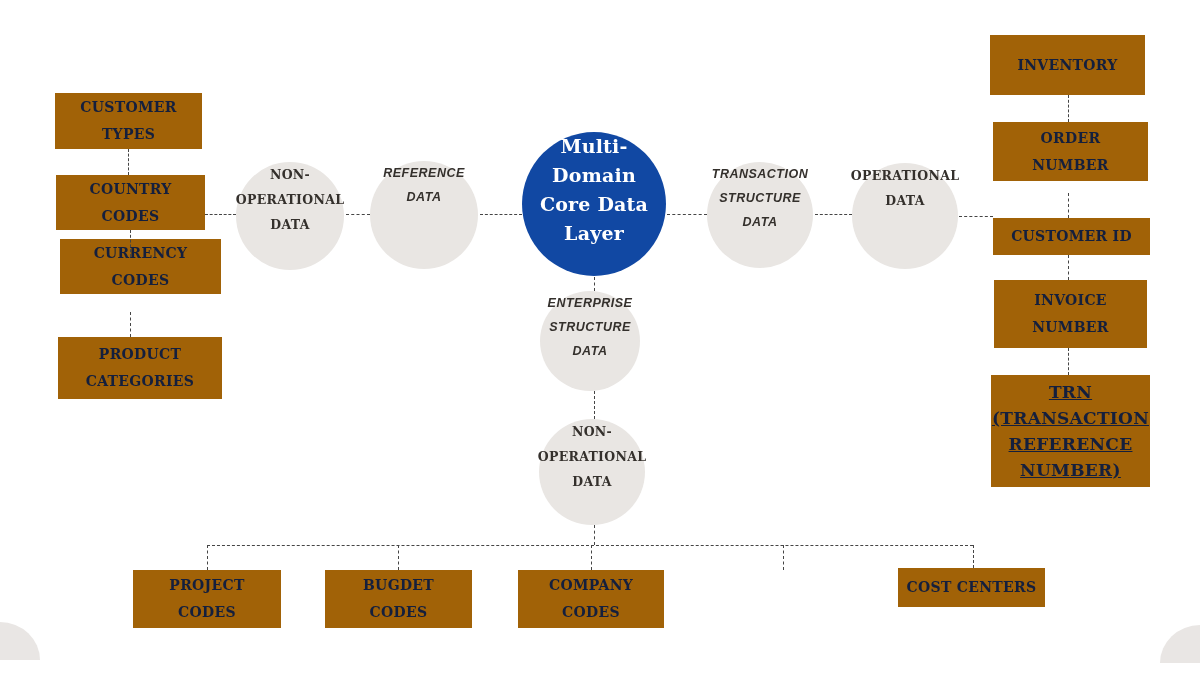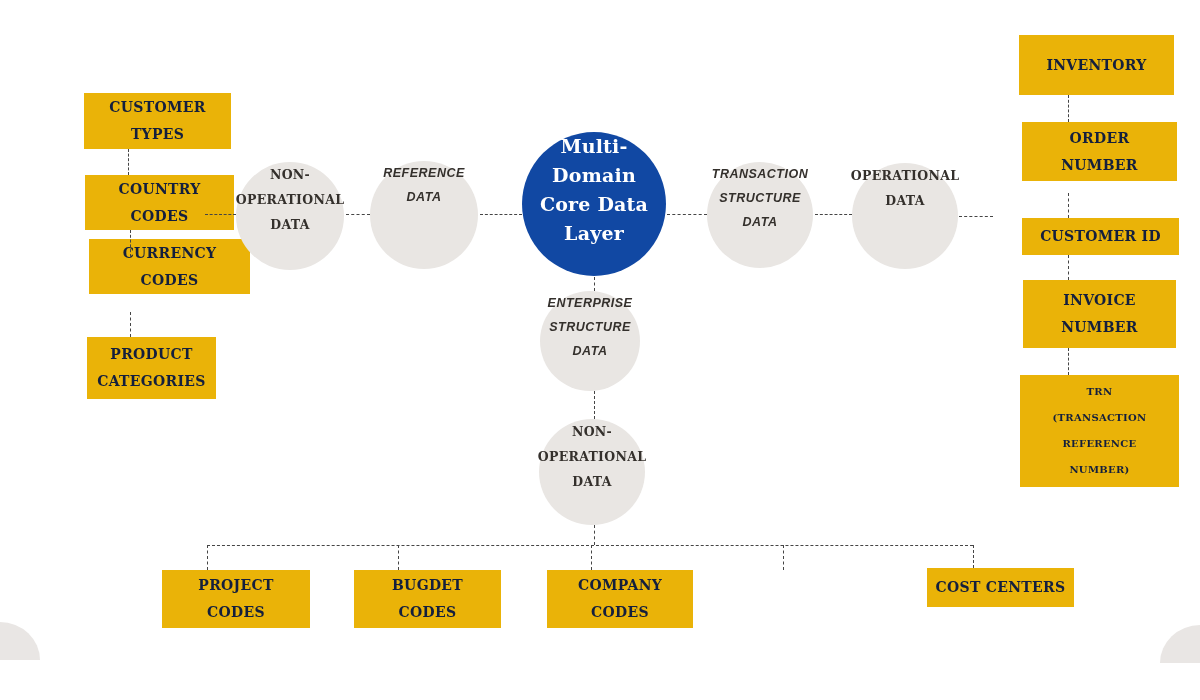--- a/index.html
+++ b/index.html
@@ -5,32 +5,31 @@
   html,body{margin:0;padding:0;background:#ffffff;}
   #canvas{
     position:relative;
     width:1200px;height:700px;
     background:#ffffff;
     overflow:hidden;
     font-family:"Liberation Sans",sans-serif;
   }
   .box{
     position:absolute;
-    background:#eab308;
+    background:#a16207;
     display:flex;flex-direction:column;align-items:center;justify-content:center;
     text-align:center;
     font-family:"DejaVu Serif","Liberation Serif",serif;
     font-weight:700;
     color:#141f3d;
     font-size:14px;
     letter-spacing:0.3px;
-    margin-left:29px;
   }
   .box span{display:block;line-height:27px;}
-  .box.small-text{font-size:10px;}
+  .box.small-text{font-size:17px;text-decoration:underline;}
   .box.small-text span{line-height:26px;}
   .circle{
     position:absolute;
     background:#e9e6e3;
     border-radius:50%;
     display:flex;flex-direction:column;align-items:center;
     text-align:center;
     font-weight:700;
     color:#34302c;
   }
@@ -62,21 +61,21 @@
     <span>TYPES</span>
   </div>
   <div class="box" style="left:56px;top:175px;width:149px;height:55px">
     <span>COUNTRY</span>
     <span>CODES</span>
   </div>
   <div class="box" style="left:60px;top:239px;width:161px;height:55px">
     <span>CURRENCY</span>
     <span>CODES</span>
   </div>
-  <div class="box" style="left:58px;top:337px;width:129px;height:62px">
+  <div class="box" style="left:58px;top:337px;width:164px;height:62px">
     <span>PRODUCT</span>
     <span>CATEGORIES</span>
   </div>
 
   <div class="vline" style="left:128px;top:149px;height:26px"></div>
   <div class="vline" style="left:130px;top:230px;height:27px"></div>
   <div class="vline" style="left:130px;top:312px;height:25px"></div>
 
   <div class="hline" style="left:205px;top:214px;width:31px"></div>
   <div class="hline" style="left:346px;top:214px;width:24px"></div>

